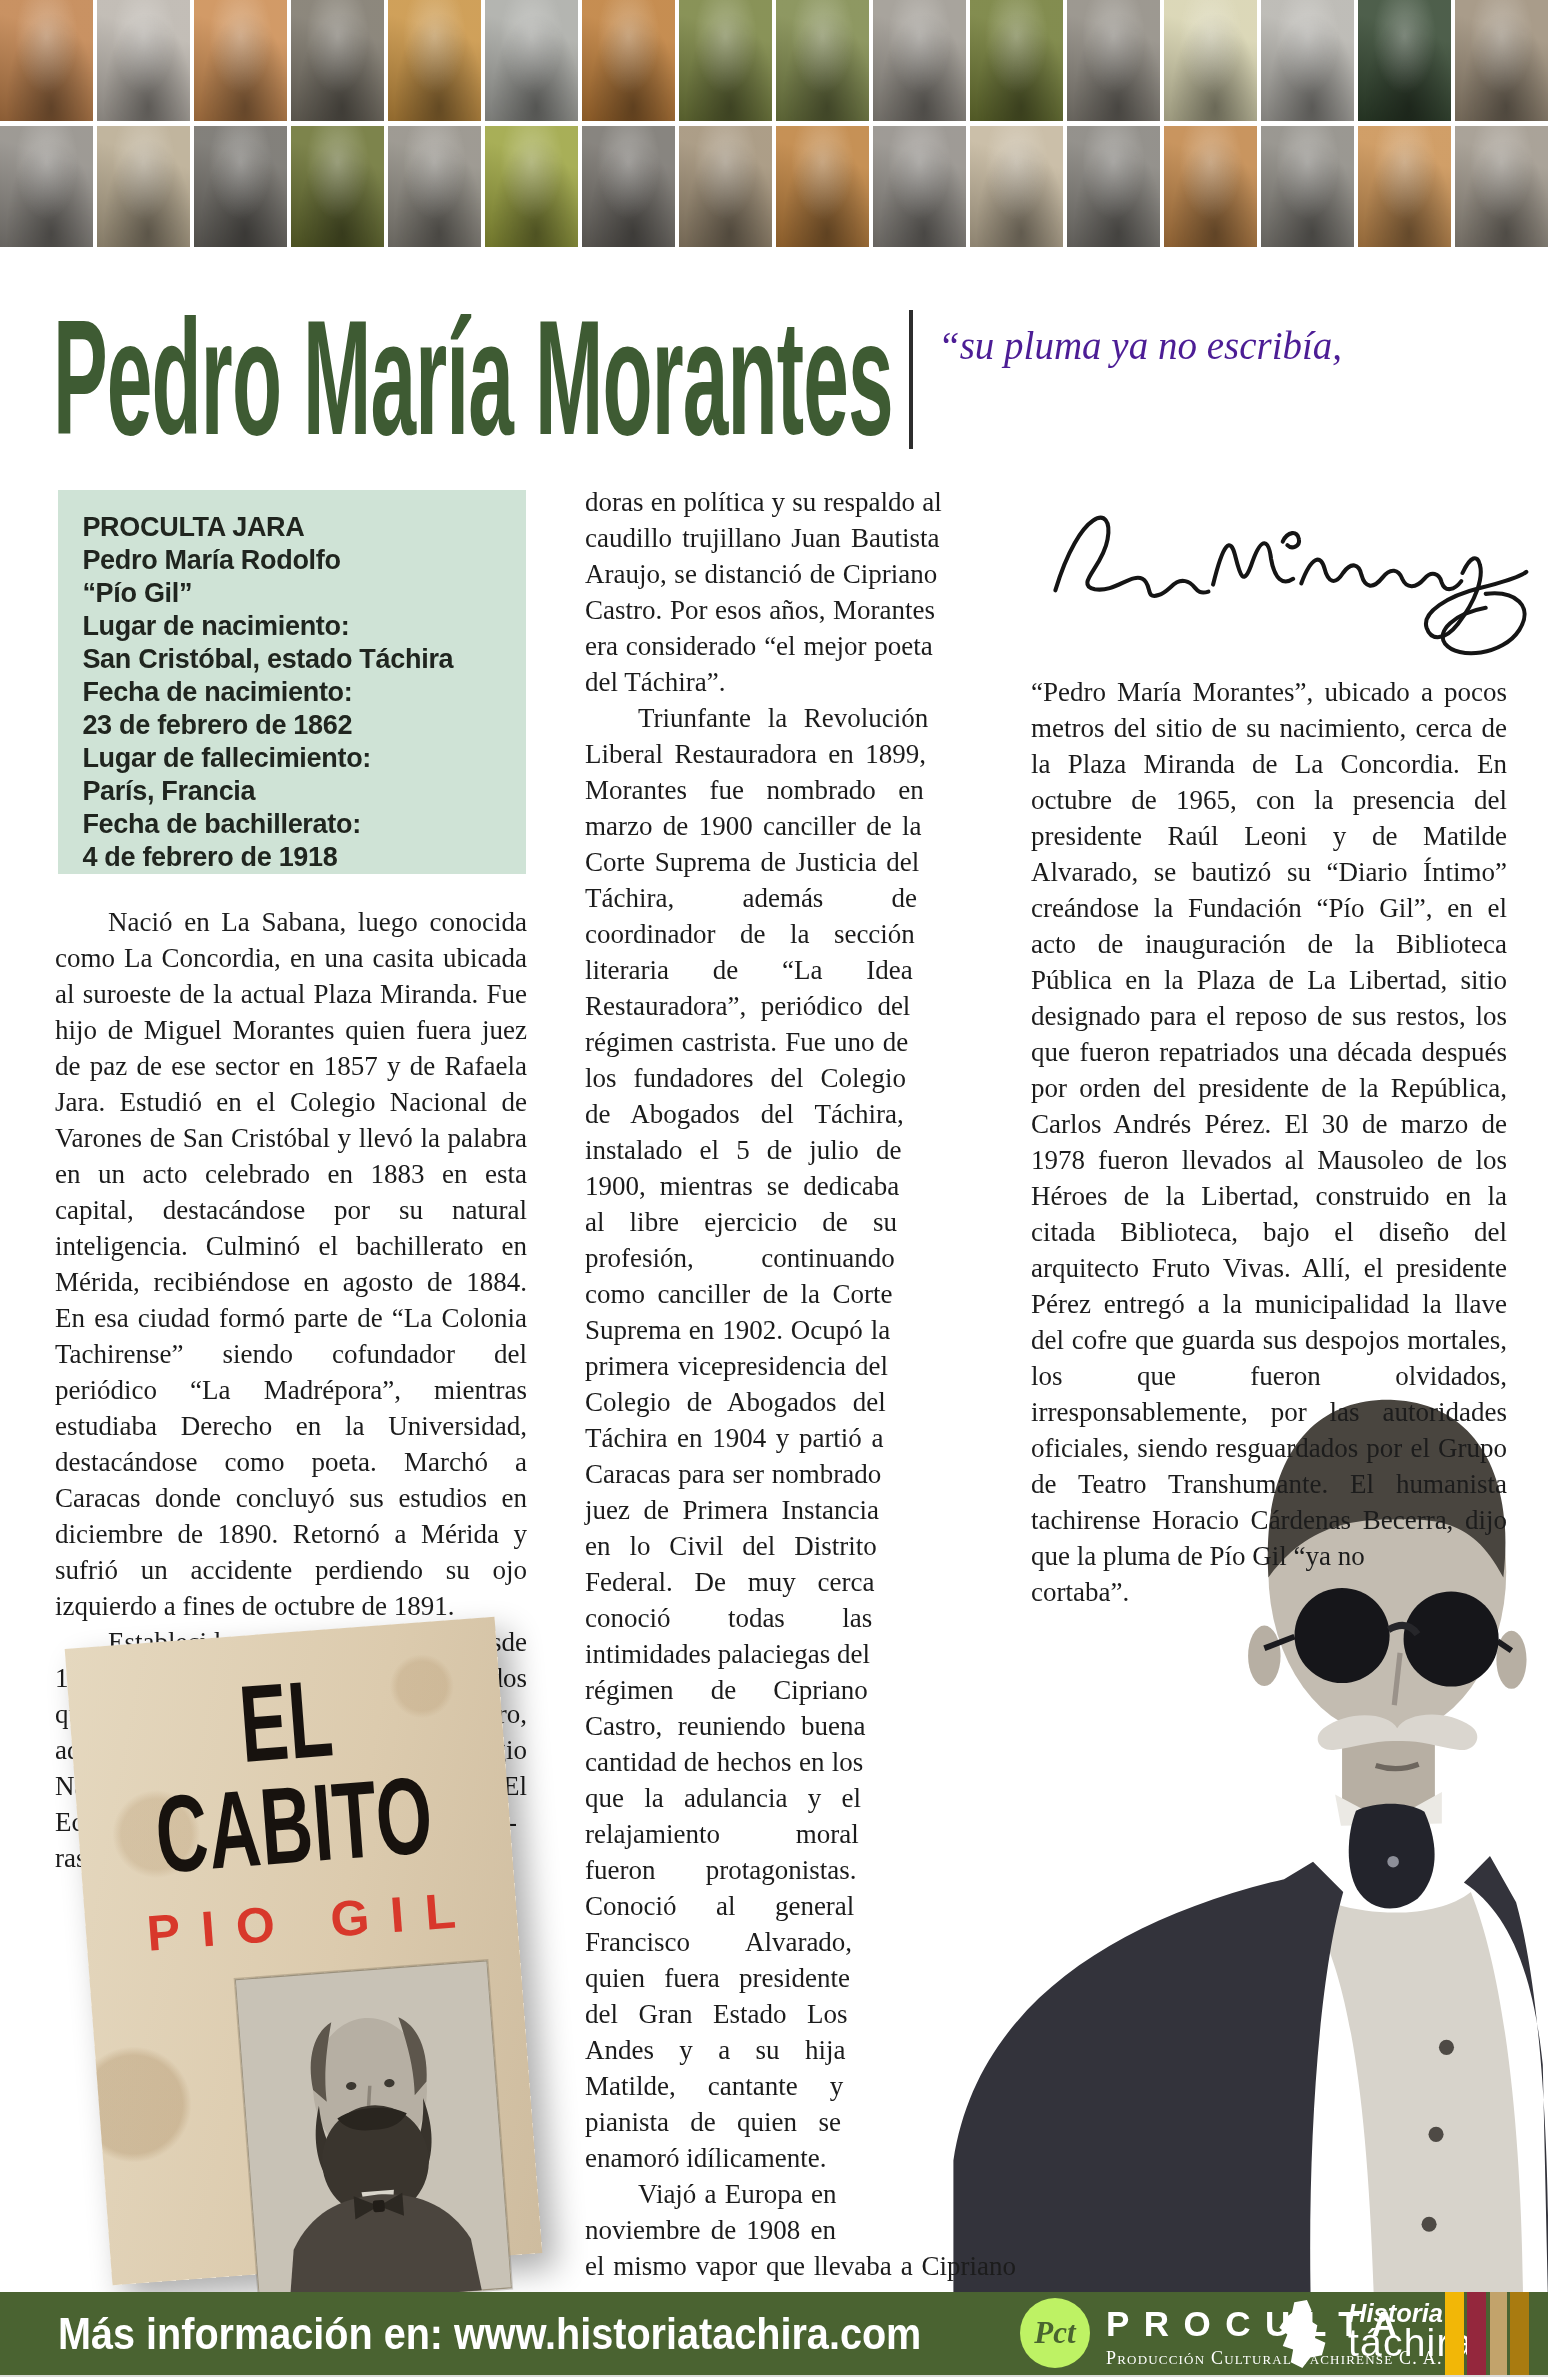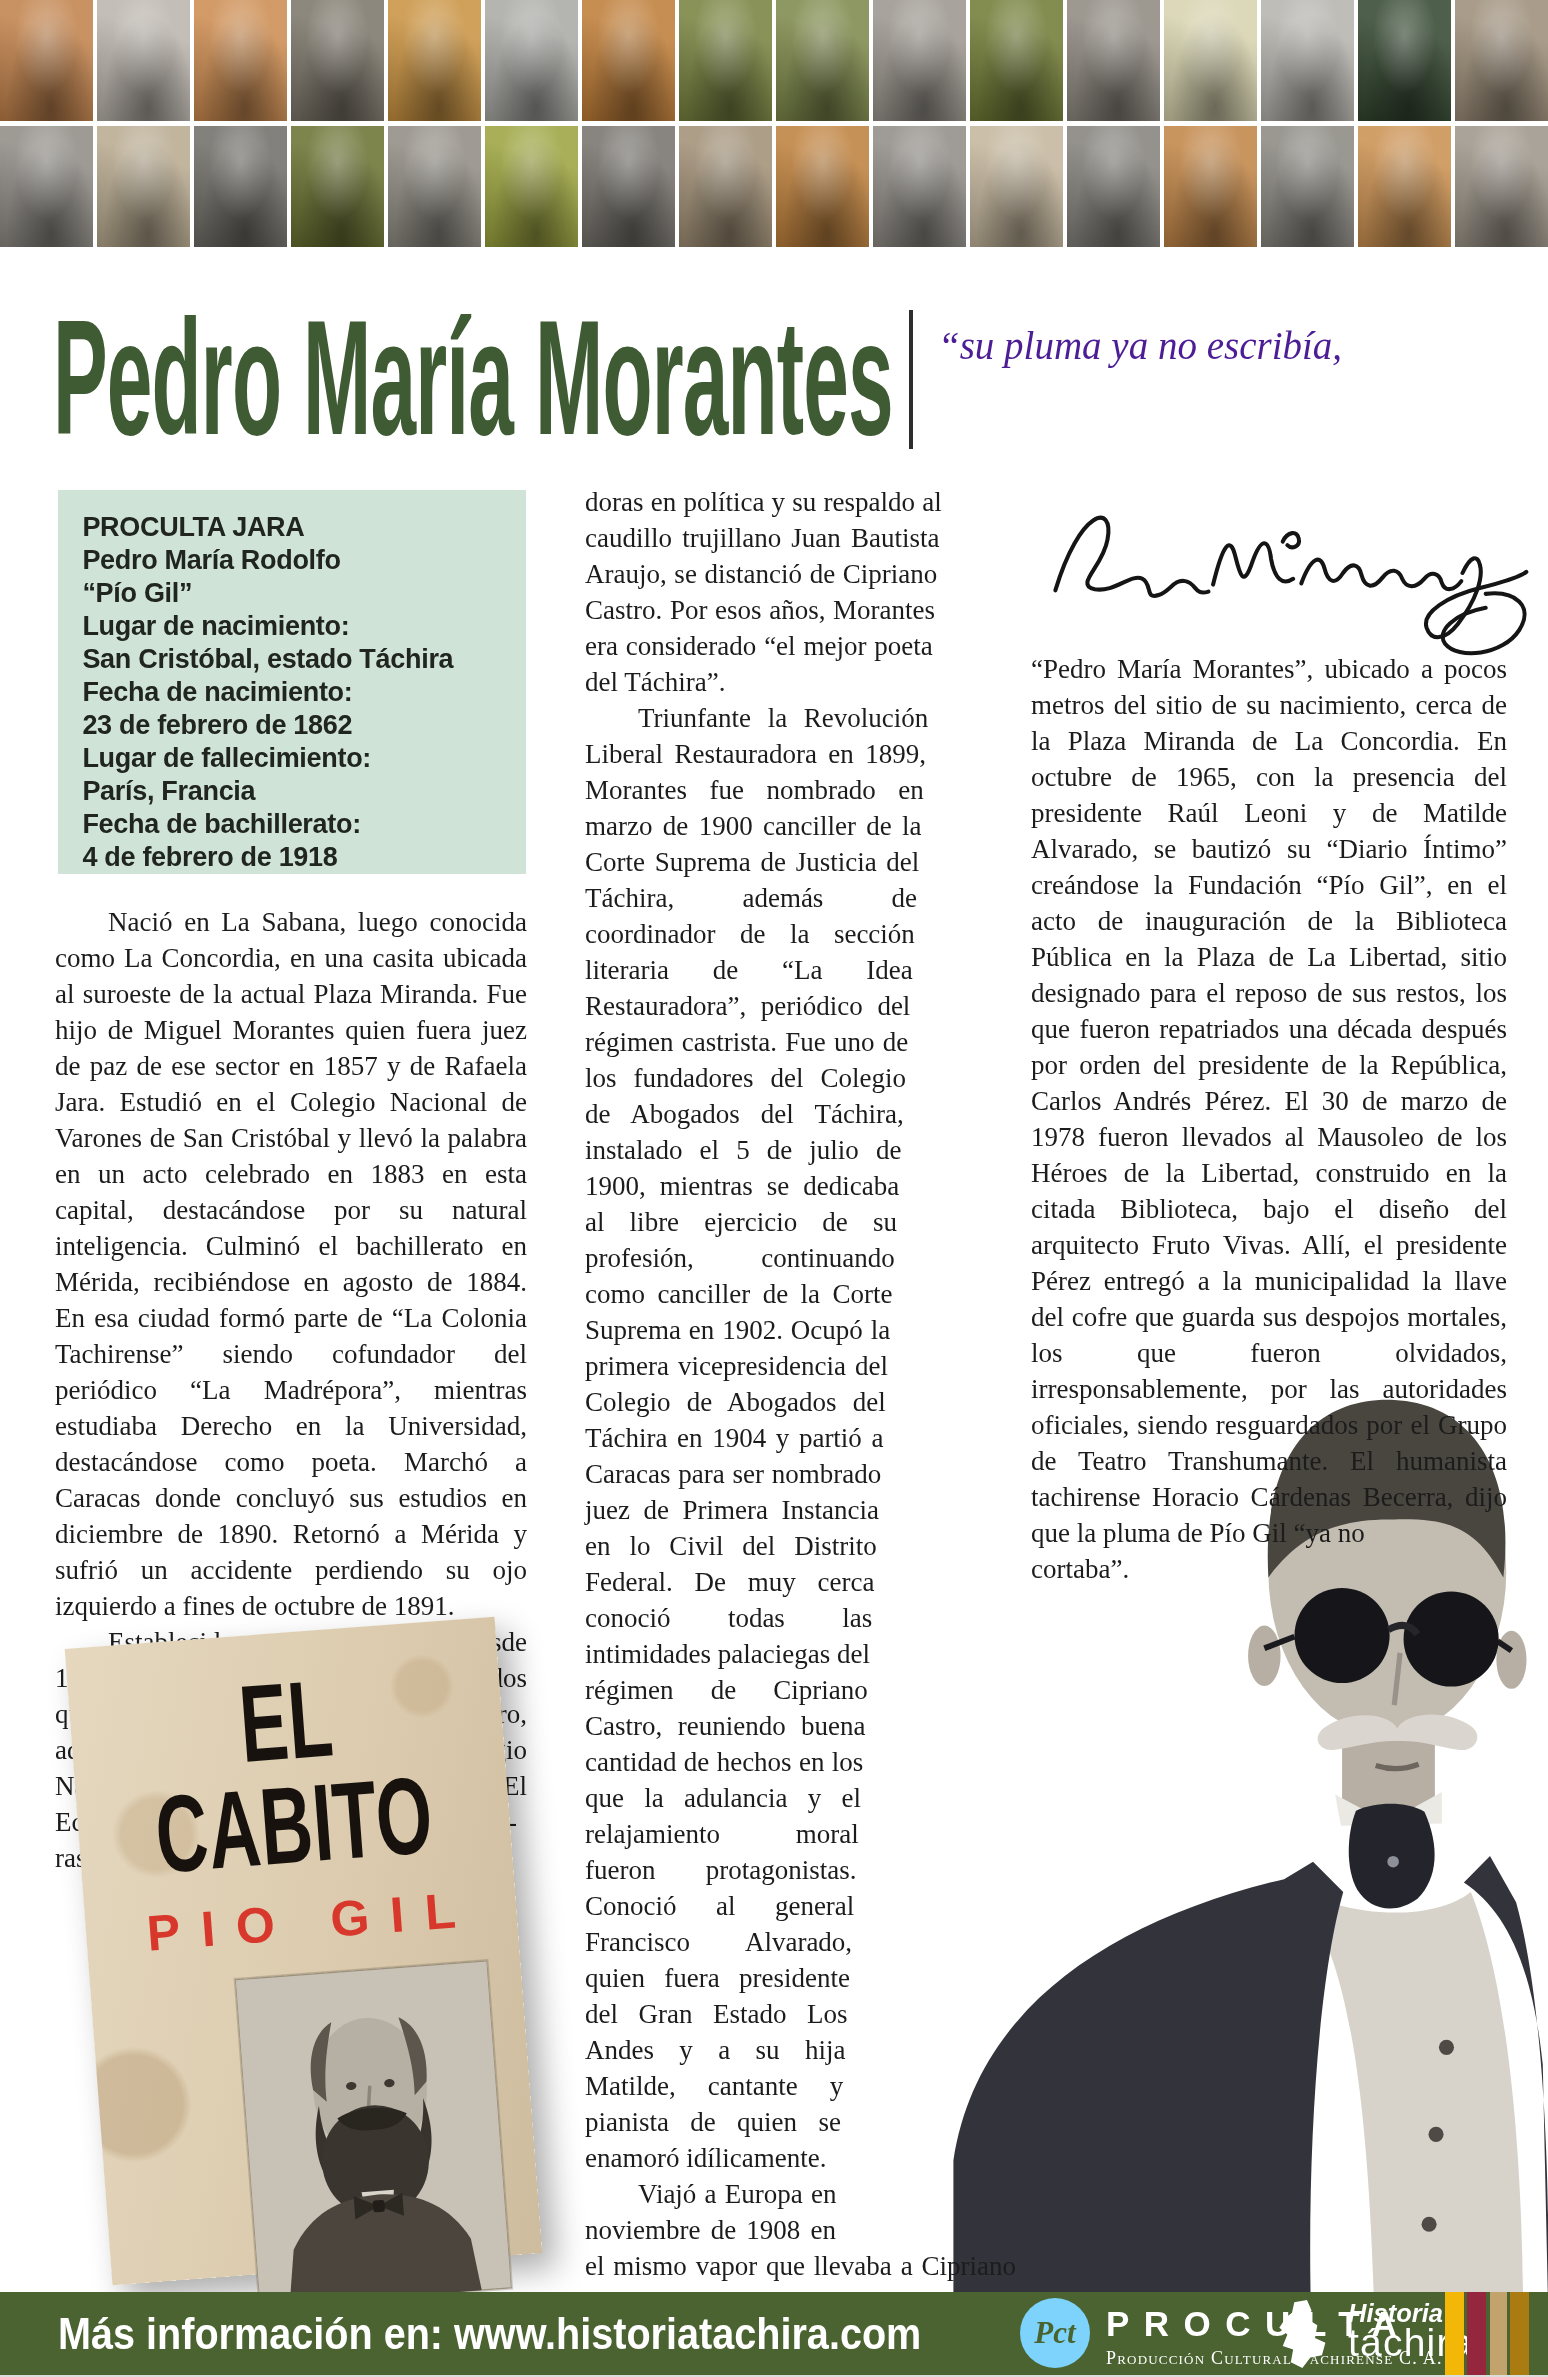--- a/index.html
+++ b/index.html
@@ -28,21 +28,21 @@
   
   .infobox{position:absolute;left:58px;top:490px;width:468px;height:384px;box-sizing:border-box;
      padding:21px 16.3px 0 24.4px;background:#cfe3d6;
      font-family:"Liberation Sans",sans-serif;font-weight:bold;font-size:27px;line-height:33px;
      color:#20251f;letter-spacing:-0.3px;}
 
   
   .col{position:absolute;font-size:27px;line-height:36px;z-index:2;}
   #col1{left:55px;top:904px;width:472px;}
   #col2{left:544px;top:484px;width:472px;height:1730px;}
-  #col3{left:1031px;top:651px;width:476px;}
+  #col3{left:1031px;top:674px;width:476px;}
   .para{text-align:justify;margin:0;}
   .para.indent{text-indent:53px;}
   .hang{text-align:left;margin:0;}
   .sp-right-port{float:right;width:180px;height:406px;margin-top:1329px;
       shape-outside:polygon(60% 0, 100% 0, 100% 100%, 0 100%);}
   .sp-left-book{float:left;width:41px;height:360px;margin-top:1486px;}
 
   
   .signature{position:absolute;left:1039px;top:486px;width:499px;height:174px;z-index:2;}
 
@@ -64,21 +64,21 @@
 
   
   .portrait{position:absolute;left:936px;top:1380px;width:612px;height:924px;z-index:1;}
 
   
   .footer{position:absolute;left:0;top:2292px;width:1548px;height:83px;background:#4a6331;z-index:5;}
   .footer-text{position:absolute;left:58px;top:50%;
      transform:translateY(-50%) scaleX(0.88);transform-origin:left center;
      font-family:"Liberation Sans",sans-serif;font-weight:bold;font-size:45px;color:#ffffff;white-space:nowrap;}
   .pct-circle{position:absolute;left:1020px;top:6.4px;width:70px;height:70px;border-radius:50%;
-     background:#7dd3fc;color:#49642f;display:flex;align-items:center;justify-content:center;
+     background:#bef264;color:#49642f;display:flex;align-items:center;justify-content:center;
      font-family:"Liberation Serif",serif;font-weight:bold;font-style:italic;font-size:31px;}
   .proculta-name{position:absolute;left:1106px;top:11.6px;font-family:"Liberation Sans",sans-serif;
      font-weight:bold;font-size:35px;letter-spacing:14.5px;color:#ffffff;white-space:nowrap;}
   .proculta-sub{position:absolute;left:1106px;top:56px;font-family:"Liberation Serif",serif;
      font-variant:small-caps;font-size:18px;letter-spacing:1.2px;color:#ffffff;white-space:nowrap;}
   .historia{position:absolute;left:1277px;top:8.1px;display:flex;align-items:flex-start;}
   .historia-txt{margin-left:18px;color:#ffffff;font-family:"Liberation Sans",sans-serif;}
   .historia-l1{font-style:italic;font-weight:bold;font-size:25.5px;line-height:27px;}
   .historia-l2{font-size:39px;line-height:34px;font-weight:normal;letter-spacing:1.2px;margin-top:-1.2px;}
   .stripes{position:absolute;right:18.6px;top:0;height:83px;display:flex;gap:3.5px;}

